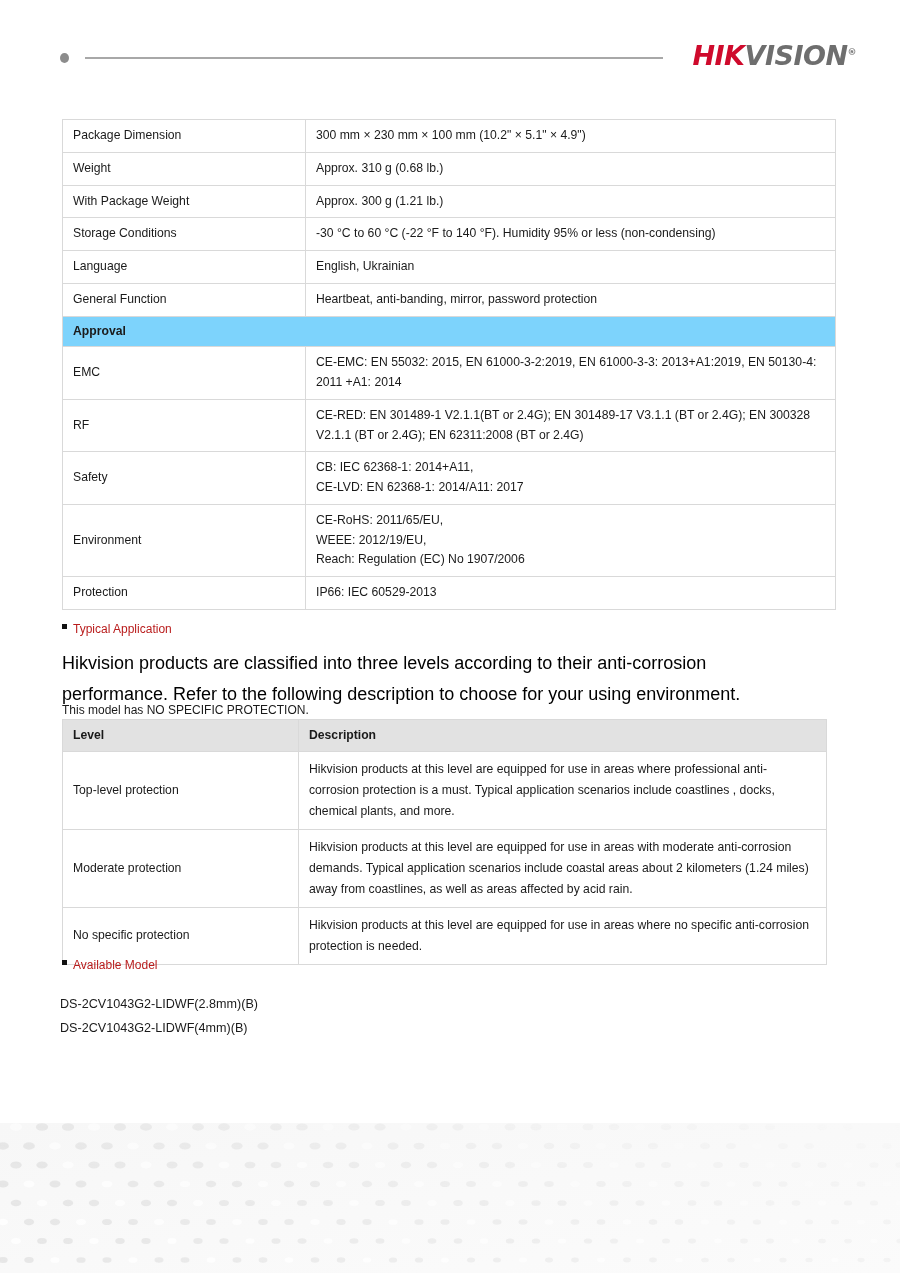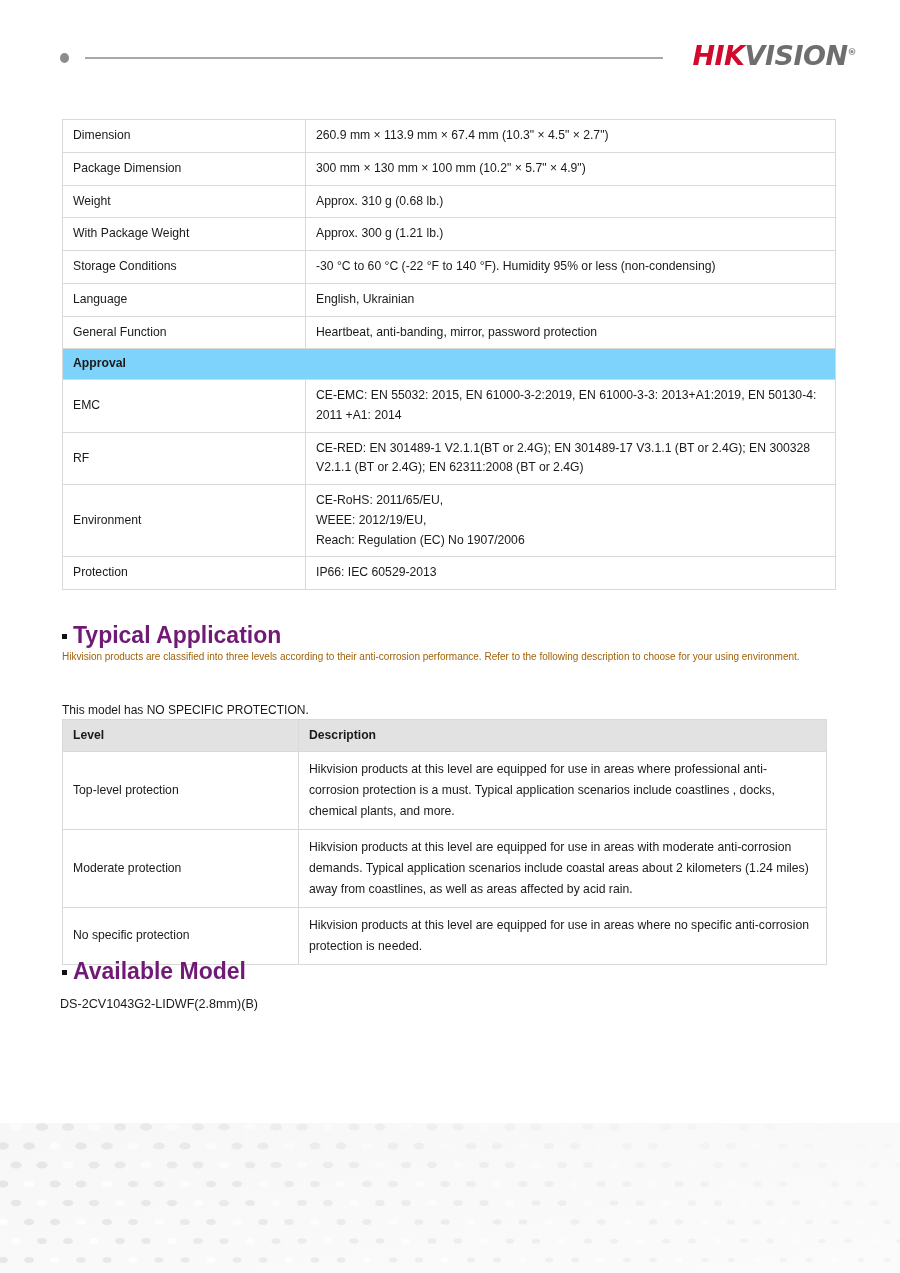--- a/index.html
+++ b/index.html
@@ -96,44 +96,44 @@
     font-weight: bold;
     padding-top: 5px;
     padding-bottom: 5px;
   }
   .spec-table td .line { display: block; }
 
   
   .section-head {
     position: absolute;
     left: 62px;
-    font-size: 23px;
-    font-weight: bold;
-    color: #701a75;
+    font-size: 12px;
+    font-weight: normal;
+    color: #b91c1c;
     white-space: nowrap;
   }
   .section-head .bullet {
     display: inline-block;
     width: 5px;
     height: 5px;
     background: #111111;
     vertical-align: 4px;
     margin-right: 6px;
   }
   #typical-application-heading { top: 622px; }
   #available-model-heading { top: 958px; }
 
   .intro-para {
     position: absolute;
     left: 62px;
     top: 648px;
     width: 745px;
-    font-size: 10px;
+    font-size: 18px;
     line-height: 1.72;
-    color: #a16207;
+    color: #000000;
   }
   .note-line {
     position: absolute;
     left: 62px;
     top: 703px;
     font-size: 12px;
     color: #1a1a1a;
     white-space: nowrap;
   }
 
@@ -184,31 +184,25 @@
   <div class="header-dot"></div>
   <div class="header-rule"></div>
   <div class="logo">
     <span class="hik">HIK</span><span class="vision">VISION</span><span class="reg">®</span>
   </div>
 </div>
 
 <table class="spec-table">
   <tbody>
 
-    <tr>
-      <td class="label">Dimension</td>
-      <td>
-        <span class="line">260.9 mm × 113.9 mm × 67.4 mm (10.3" × 4.5" × 2.7")</span>
-      </td>
-    </tr>
 
     <tr>
       <td class="label">Package Dimension</td>
       <td>
-        <span class="line">300 mm × 130 mm × 100 mm (10.2" × 5.7" × 4.9")</span>
+        <span class="line">300 mm × 230 mm × 100 mm (10.2" × 5.1" × 4.9")</span>
       </td>
     </tr>
 
     <tr>
       <td class="label">Weight</td>
       <td>
         <span class="line">Approx. 310 g (0.68 lb.)</span>
       </td>
     </tr>
 
@@ -252,20 +246,27 @@
       </td>
     </tr>
 
     <tr>
       <td class="label">RF</td>
       <td>
         <span class="line">CE-RED: EN 301489-1 V2.1.1(BT or 2.4G); EN 301489-17 V3.1.1 (BT or 2.4G); EN 300328 V2.1.1 (BT or 2.4G); EN 62311:2008 (BT or 2.4G)</span>
       </td>
     </tr>
 
+    <tr>
+      <td class="label">Safety</td>
+      <td>
+        <span class="line">CB: IEC 62368-1: 2014+A11,</span>
+        <span class="line">CE-LVD: EN 62368-1: 2014/A11: 2017</span>
+      </td>
+    </tr>
 
     <tr>
       <td class="label">Environment</td>
       <td>
         <span class="line">CE-RoHS: 2011/65/EU,</span>
         <span class="line">WEEE: 2012/19/EU,</span>
         <span class="line">Reach: Regulation (EC) No 1907/2006</span>
       </td>
     </tr>
 
@@ -309,20 +310,21 @@
     </tr>
   </tbody>
 </table>
 
 <div class="section-head" id="available-model-heading">
   <span class="bullet"></span><span>Available Model</span>
 </div>
 
 <ul class="model-list">
   <li>DS-2CV1043G2-LIDWF(2.8mm)(B)</li>
+  <li>DS-2CV1043G2-LIDWF(4mm)(B)</li>
 </ul>
 
 <div class="footer-deco">
   <svg width="900" height="150" viewBox="0 0 900 150">
     <defs>
       <linearGradient id="fadeGrad" x1="0" y1="1" x2="1" y2="0">
         <stop offset="0%" stop-color="#ffffff" stop-opacity="1"></stop>
         <stop offset="55%" stop-color="#ffffff" stop-opacity="0.55"></stop>
         <stop offset="100%" stop-color="#ffffff" stop-opacity="0"></stop>
       </linearGradient>

